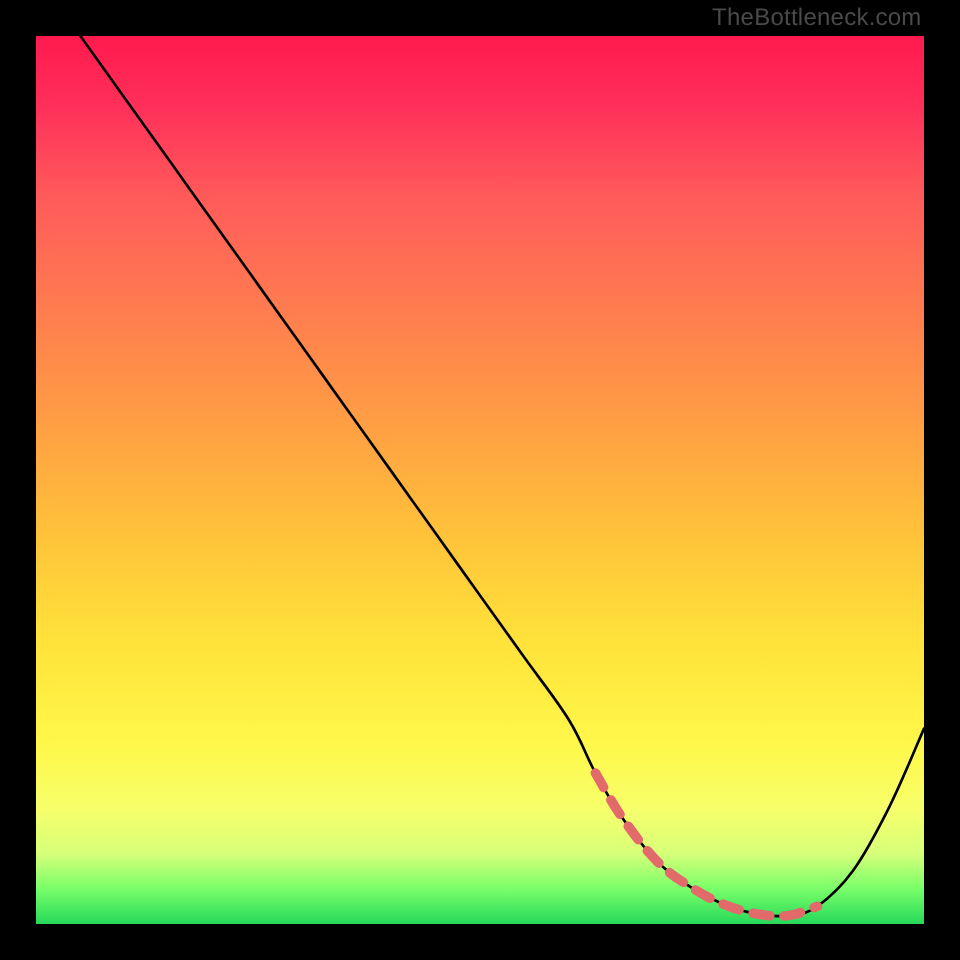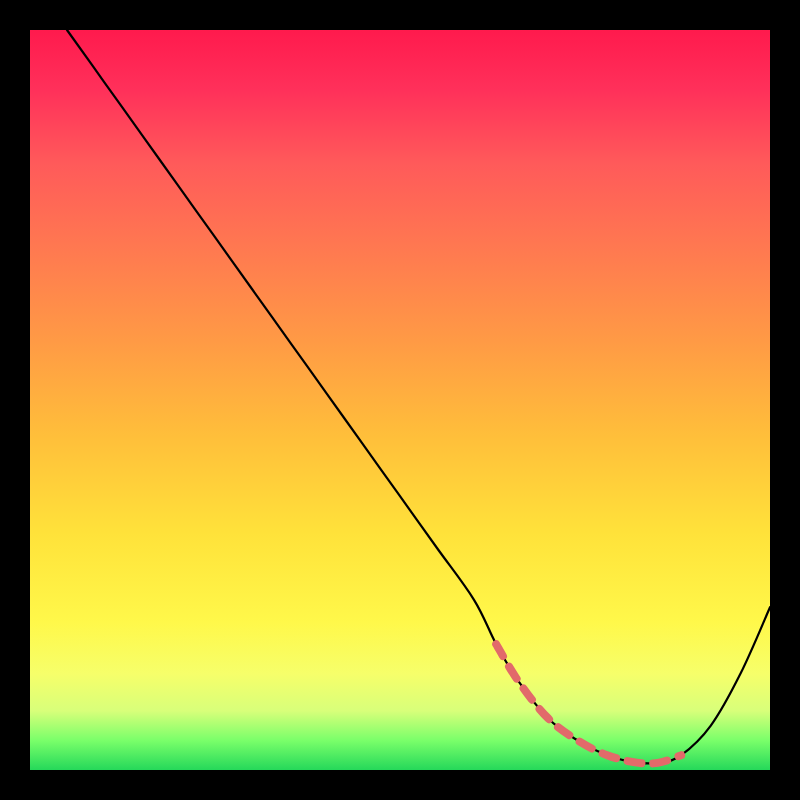--- a/index.html
+++ b/index.html
@@ -62,20 +62,21 @@
     stroke-linecap: round;
     stroke-linejoin: round;
     stroke-dasharray: 14 12;
   }
 </style>
 </head>
 <body>
 
 <div class="stage">
 
+  <div class="attribution">TheBottleneck.com</div>
 
   <div class="plot-area">
     <svg class="curve" viewBox="0 0 740 740" preserveAspectRatio="none">
       <path id="main-curve" class="curve-path" d="M 37.0 0.0 C 43.7 9.3, 60.7 33.2, 74.0 51.8 C 87.3 70.4, 97.7 85.0, 111.0 103.6 C 124.3 122.2, 134.7 136.8, 148.0 155.4 C 161.3 174.0, 171.7 188.6, 185.0 207.2 C 198.3 225.8, 208.7 240.4, 222.0 259.0 C 235.3 277.6, 245.7 292.2, 259.0 310.8 C 272.3 329.4, 282.7 344.0, 296.0 362.6 C 309.3 381.2, 319.7 395.8, 333.0 414.4 C 346.3 433.0, 356.7 447.6, 370.0 466.2 C 383.3 484.8, 393.7 499.4, 407.0 518.0 C 420.3 536.6, 433.3 552.5, 444.0 569.8 C 454.7 587.1, 458.2 599.5, 466.2 614.2 C 474.2 628.9, 479.1 637.9, 488.4 651.2 C 497.7 664.5, 507.3 677.5, 518.0 688.2 C 528.7 698.9, 536.9 703.7, 547.6 710.4 C 558.3 717.1, 566.5 721.2, 577.2 725.2 C 587.9 729.2, 597.5 731.3, 606.8 732.6 C 616.1 733.9, 621.0 733.9, 629.0 732.6 C 637.0 731.3, 641.9 731.9, 651.2 725.2 C 660.5 718.5, 670.1 710.3, 680.8 695.6 C 691.5 680.9, 699.7 665.1, 710.4 643.8 C 721.1 622.5, 734.7 589.2, 740.0 577.2"></path>
       <path id="dash-curve" class="dash-path" d="M 466.2 614.2 C 470.2 620.9, 479.1 637.9, 488.4 651.2 C 497.7 664.5, 507.3 677.5, 518.0 688.2 C 528.7 698.9, 536.9 703.7, 547.6 710.4 C 558.3 717.1, 566.5 721.2, 577.2 725.2 C 587.9 729.2, 597.5 731.3, 606.8 732.6 C 616.1 733.9, 621.0 733.9, 629.0 732.6 C 637.0 731.3, 647.2 726.5, 651.2 725.2"></path>
     </svg>
   </div>
 
 </div>
 

